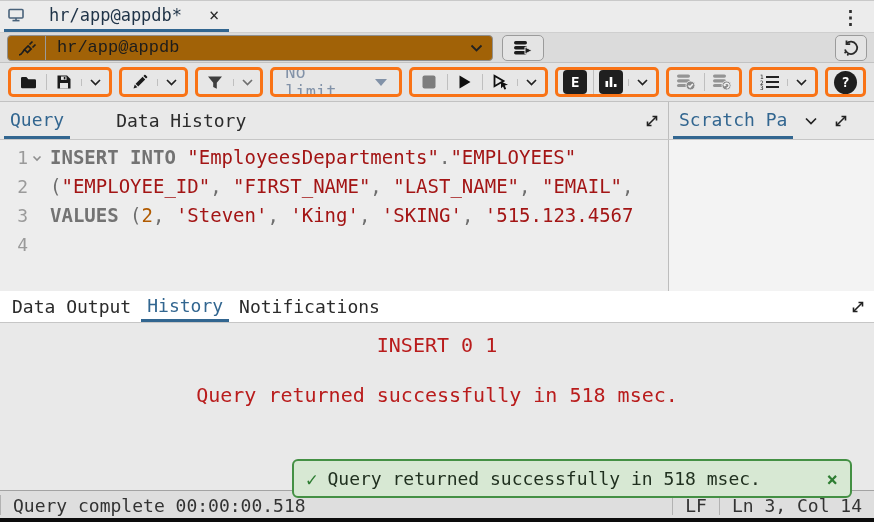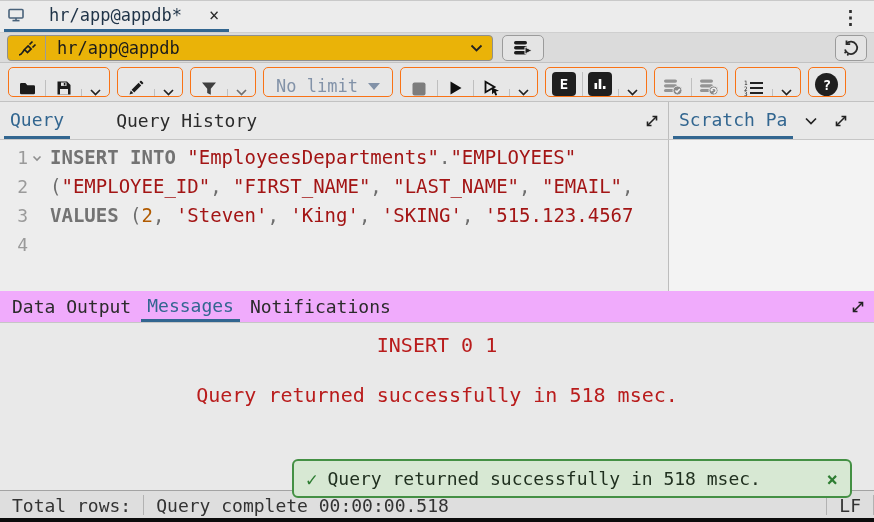--- a/index.html
+++ b/index.html
@@ -15,34 +15,34 @@
   .tab { display: flex; align-items: center; gap: 25px; padding: 0 8px 0 4px;
          border-bottom: 3px solid #326690; cursor: default; }
   .tab-title { font-size: 17px; color: #1f3347; }
   .tab-close { font-size: 17px; color: #2b2b2b; padding: 0 2px; }
   .kebab { margin-left: auto; align-self: center; padding: 0 14px;
            font-size: 19px; color: #2f2f2f; font-weight: bold; }
   
   .connbar { height: 30px; background: #dbdbdb; border-bottom: 1px solid #c2c2c2;
              display: flex; align-items: center; padding: 0 7px; }
   .conn-combo { display: flex; align-items: stretch; height: 26px; width: 486px;
-                border: 1px solid #8f8f8f; border-radius: 4px; background: #eab308; overflow: hidden; }
+                border: 1px solid #8f8f8f; border-radius: 4px; background: #a16207; overflow: hidden; font-family: Liberation Mono, monospace; }
   .conn-icon-cell { width: 38px; display: flex; align-items: center; justify-content: center;
                     border-right: 1px solid #9b9b9b; }
   .conn-text { flex: 1; display: flex; align-items: center; padding-left: 11px;
                font-size: 17px; color: #1c1c1c; }
   .conn-caret { width: 32px; display: flex; align-items: center; justify-content: center; }
   .mini-btn { height: 26px; border: 1px solid #9b9b9b; border-radius: 5px; background: #e4e4e4;
               display: flex; align-items: center; justify-content: center; }
   .db-btn { width: 42px; margin-left: 9px; }
   .refresh-btn { width: 32px; margin-left: auto; }
   
   .toolbar { height: 39px; background: #e4e4e4; border-bottom: 1px solid #c2c2c2;
              display: flex; align-items: center; gap: 7px; padding: 0 8px; }
-  .grp { display: flex; align-items: flex-end; height: 30px; border: 1px solid #f97316;
+  .grp { display: flex; align-items: center; height: 30px; border: 3px solid #f97316;
          border-radius: 5px; background: #e7e7e7; overflow: hidden; }
   .tbtn { width: 36px; display: flex; align-items: center; justify-content: center; }
   .tbtn.narrow { width: 28px; }
   .tbtn + .tbtn { border-left: 1px solid #bfbfbf; }
   .limit { display: flex; align-items: center; gap: 10px; padding: 0 12px;
            color: #8292a8; font-size: 17px; }
   .caret-down { width: 0; height: 0; border-left: 6px solid transparent;
                 border-right: 6px solid transparent; border-top: 7px solid #8292a8; }
   .dark-sq { width: 24px; height: 24px; background: #1f1f1f; border-radius: 4px;
              display: flex; align-items: center; justify-content: center;
@@ -70,21 +70,21 @@
   .gl .fold { width: 14px; height: 14px; }
   .gl .nofold { width: 14px; }
   .code { flex: 1; padding: 3px 0 0 4px; font-size: 19px; overflow: hidden; }
   .cl { height: 29px; line-height: 29px; white-space: pre; }
   .kw { color: #737373; font-weight: bold; }
   .str { color: #a31515; }
   .num-tok { color: #b05a00; }
   .pl { color: #6e6e6e; }
   .scratch { flex: 1; background: #f3f3f3; }
   
-  .out-tabs { height: 32px; background: #f0abfc; border-bottom: 1px solid #c6c6c6;
+  .out-tabs { height: 32px; background: #ffffff; border-bottom: 1px solid #c6c6c6;
               display: flex; align-items: stretch; padding-left: 4px; }
   .otab { display: flex; align-items: center; padding: 0 6px; margin: 0 2px;
           font-size: 18px; color: #2b2b2b; }
   .otab.active { color: #326690; border-bottom: 3px solid #326690; }
   .out-tabs .icon-btn { margin-left: auto; }
   
   .messages { height: 167px; background: #e9e9e9; padding: 7px 12px; font-size: 20px; color: #b91c1c; text-align: center; }
   .msg-line1 { margin-top: 3px; }
   .msg-line2 { margin-top: 26px; }
   
@@ -340,21 +340,21 @@
     <div class="grp">
       <div class="tbtn">
         <span class="help-circle">?</span>
       </div>
     </div>
   </div>
 
   <div class="edit-tabs">
     <div class="et-left">
       <div class="etab active">Query</div>
-      <div class="etab">Query History</div>
+      <div class="etab">Data History</div>
       <div style="flex:1"></div>
       <div class="icon-btn">
         <span>
           <svg width="16" height="16" viewBox="0 0 16 16">
             <line x1="3.5" y1="12.5" x2="12.5" y2="3.5" stroke="#222" stroke-width="1.6"></line>
             <polyline points="8.5,3.5 12.5,3.5 12.5,7.5" fill="none" stroke="#222" stroke-width="1.6"></polyline>
             <polyline points="7.5,12.5 3.5,12.5 3.5,8.5" fill="none" stroke="#222" stroke-width="1.6"></polyline>
           </svg>
         </span>
       </div>
@@ -409,46 +409,46 @@
         <div class="cl"><span class="pl">(</span><span class="str">"EMPLOYEE_ID"</span><span class="pl">, </span><span class="str">"FIRST_NAME"</span><span class="pl">, </span><span class="str">"LAST_NAME"</span><span class="pl">, </span><span class="str">"EMAIL"</span><span class="pl">,</span></div>
         <div class="cl"><span class="kw">VALUES</span><span class="pl"> (</span><span class="num-tok">2</span><span class="pl">, </span><span class="str">'Steven'</span><span class="pl">, </span><span class="str">'King'</span><span class="pl">, </span><span class="str">'SKING'</span><span class="pl">, </span><span class="str">'515.123.4567</span></div>
         <div class="cl"></div>
       </div>
     </div>
     <div class="scratch"></div>
   </div>
 
   <div class="out-tabs">
     <div class="otab">Data Output</div>
-    <div class="otab active">Messages</div>
+    <div class="otab active">History</div>
     <div class="otab">Notifications</div>
     <div class="icon-btn">
       <span>
         <svg width="16" height="16" viewBox="0 0 16 16">
           <line x1="3.5" y1="12.5" x2="12.5" y2="3.5" stroke="#222" stroke-width="1.6"></line>
           <polyline points="8.5,3.5 12.5,3.5 12.5,7.5" fill="none" stroke="#222" stroke-width="1.6"></polyline>
           <polyline points="7.5,12.5 3.5,12.5 3.5,8.5" fill="none" stroke="#222" stroke-width="1.6"></polyline>
         </svg>
       </span>
     </div>
   </div>
 
   <div class="messages">
     <div class="msg-line1">INSERT 0 1</div>
     <div class="msg-line2">Query returned successfully in 518 msec.</div>
   </div>
 
   <div class="statusbar">
-    <span class="sb-item">Total rows:</span>
     <span class="sb-div"></span>
     <span class="sb-item">Query complete 00:00:00.518</span>
     <span class="sb-spacer"></span>
     <span class="sb-div"></span>
     <span class="sb-item">LF</span>
     <span class="sb-div"></span>
+    <span class="sb-item">Ln 3, Col 14</span>
   </div>
 
   <div class="toast">
     <span class="toast-check">✓</span>
     <span class="toast-text">Query returned successfully in 518 msec.</span>
     <span class="toast-close">×</span>
   </div>
 
   <div class="bottom-strip"></div>
 </div>

